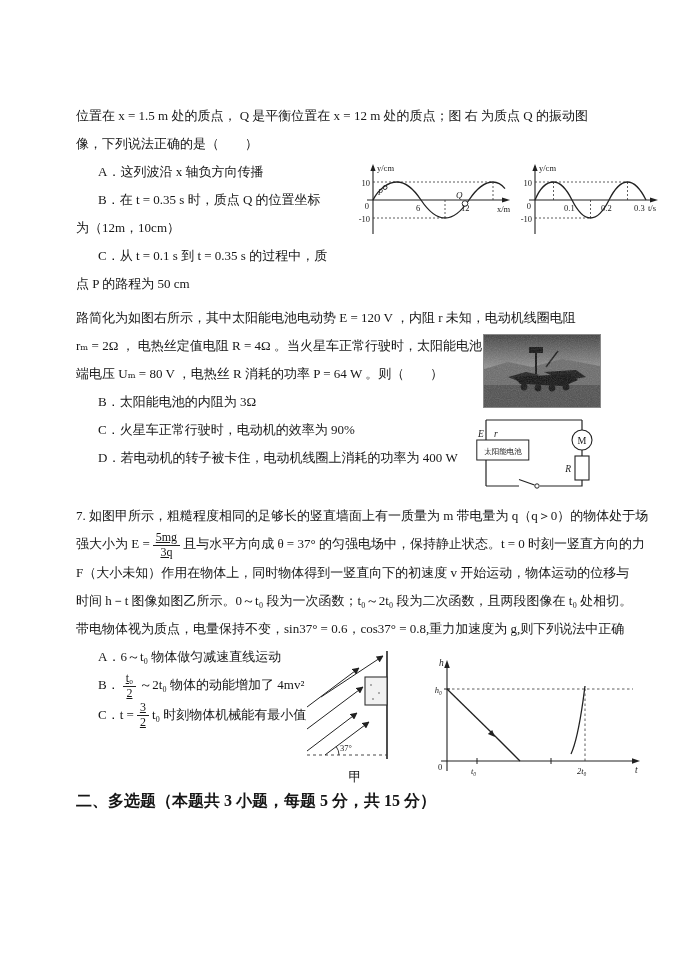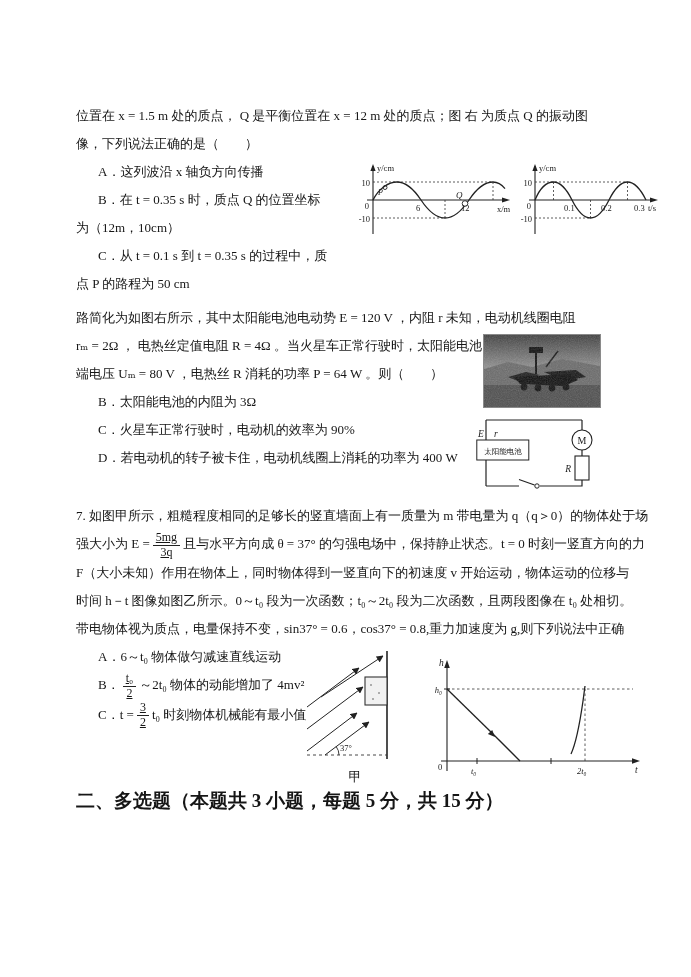--- a/index.html
+++ b/index.html
@@ -20,21 +20,21 @@
   .q6-figs{float:right;width:134px;margin:2px 52px 2px 8px;display:flex;flex-direction:column;align-items:center;gap:6px;}
   .q7-figs{float:right;display:flex;gap:14px;margin:4px 18px 2px 6px;align-items:flex-start;}
   .fig-jia-wrap{display:flex;flex-direction:column;align-items:center;}
   .fig-caption{font-size:13px;line-height:16px;}
   .fig-yi{margin-top:6px;}
   
   .frac{display:inline-flex;flex-direction:column;text-align:center;vertical-align:middle;
         line-height:1.15;font-size:12px;margin:0 3px;text-decoration:underline;}
   .frac .num{border-bottom:1px solid #222;padding:0 3px;display:block;}
   .frac .den{display:block;}
-  .sec-head{font-weight:bold;font-size:19px;margin-top:14px;line-height:28px;}
+  .sec-head{font-weight:bold;font-size:16px;margin-top:14px;line-height:28px;}
   svg{display:block;}
   svg text{font-family:"Liberation Serif","DejaVu Serif",serif;fill:#1a1a1a;}
   .var{font-style:italic;}
   .photo-frame{border:1px solid #8a8a8a;line-height:0;}
 </style>
 </head>
 <body>
 
 <div class="page">
 

